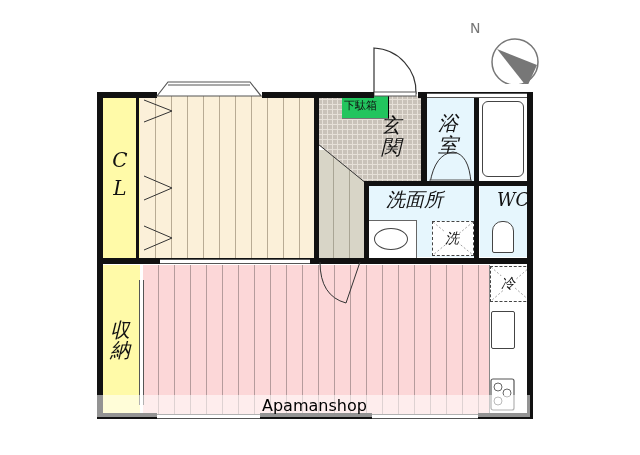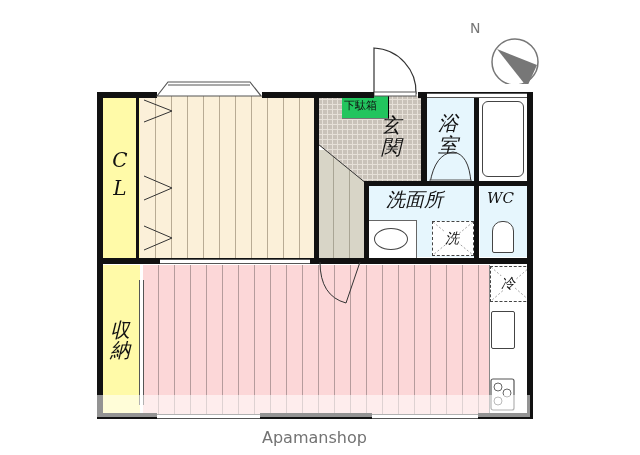--- a/index.html
+++ b/index.html
@@ -13,21 +13,21 @@
   .tiles { background:#c9c2b9; background-image:
       repeating-linear-gradient(0deg, transparent 0 4px, #e6e0d8 4px 5px),
       repeating-linear-gradient(90deg, transparent 0 4px, #e6e0d8 4px 5px); }
   .yellow { background:#fffaa8; }
   .lblue { background:#e6f6fd; }
   .label { position:absolute; color:#111; font-style:italic; line-height:1; white-space:nowrap; }
   .window { position:absolute; background:#fff; border-top:1px solid #555; border-bottom:1px solid #555; }
   .dashed { position:absolute; border:1px dashed #444; }
   .fixture { position:absolute; border:1.5px solid #444; background:#fff; }
   .watermark { position:absolute; left:90px; top:395px; width:440px; height:22px; background:rgba(255,255,255,0.55); }
-  .watermark span { position:absolute; left:172px; top:1px; font-family:"DejaVu Sans", sans-serif; font-size:16px; color:#737373; letter-spacing:0px;margin-top:32px; }
+  .watermark span { position:absolute; left:172px; top:1px; font-family:"DejaVu Sans", sans-serif; font-size:16px; color:#000000; letter-spacing:0px; }
 </style>
 </head>
 <body>
 
 <div class="abs" style="left:470px;top:14px;width:70px;height:70px;">
   <span class="abs" style="left:0;top:6px;font-family:'DejaVu Sans',sans-serif;font-size:14px;color:#777;">N</span>
   <svg width="70" height="70" style="position:absolute;left:0;top:0;">
     <circle cx="45" cy="48" r="23" fill="none" stroke="#777" stroke-width="1.5"></circle>
     <polygon points="27,35 67,51 57,73" fill="#777"></polygon>
   </svg>
@@ -112,21 +112,21 @@
   </div>
   <div class="dashed" style="left:432px;top:221px;width:40px;height:33px;background:#fff;">
     <svg width="40" height="33" style="position:absolute;left:0;top:0;">
       <line x1="0" y1="0" x2="40" y2="33" stroke="#888" stroke-width="0.8" stroke-dasharray="2,2"></line>
       <line x1="40" y1="0" x2="0" y2="33" stroke="#888" stroke-width="0.8" stroke-dasharray="2,2"></line>
     </svg>
     <span class="label" style="left:12px;top:9px;font-size:14px;background:#fff;">洗</span>
   </div>
 
   <div class="room lblue" style="left:480px;top:186px;width:48px;height:71px;"></div>
-  <div class="label" style="left:487px;top:191px;font-size:15px;">WC</div>
+  <div class="label" style="left:497px;top:191px;font-size:18px;">WC</div>
   <div class="fixture" style="left:492px;top:221px;width:20px;height:30px;border-radius:10px 10px 2px 2px;"></div>
 
   <div class="wall" style="left:97px;top:92px;width:60px;height:6px;"></div>
   <div class="wall" style="left:262px;top:92px;width:112px;height:6px;"></div>
   <div class="wall" style="left:418px;top:92px;width:114px;height:6px;"></div>
   <div class="wall" style="left:97px;top:92px;width:6px;height:327px;"></div>
   <div class="wall" style="left:527px;top:92px;width:6px;height:327px;"></div>
   <div class="wall" style="left:97px;top:413px;width:60px;height:6px;"></div>
   <div class="wall" style="left:260px;top:413px;width:112px;height:6px;"></div>
   <div class="wall" style="left:478px;top:413px;width:55px;height:6px;"></div>

